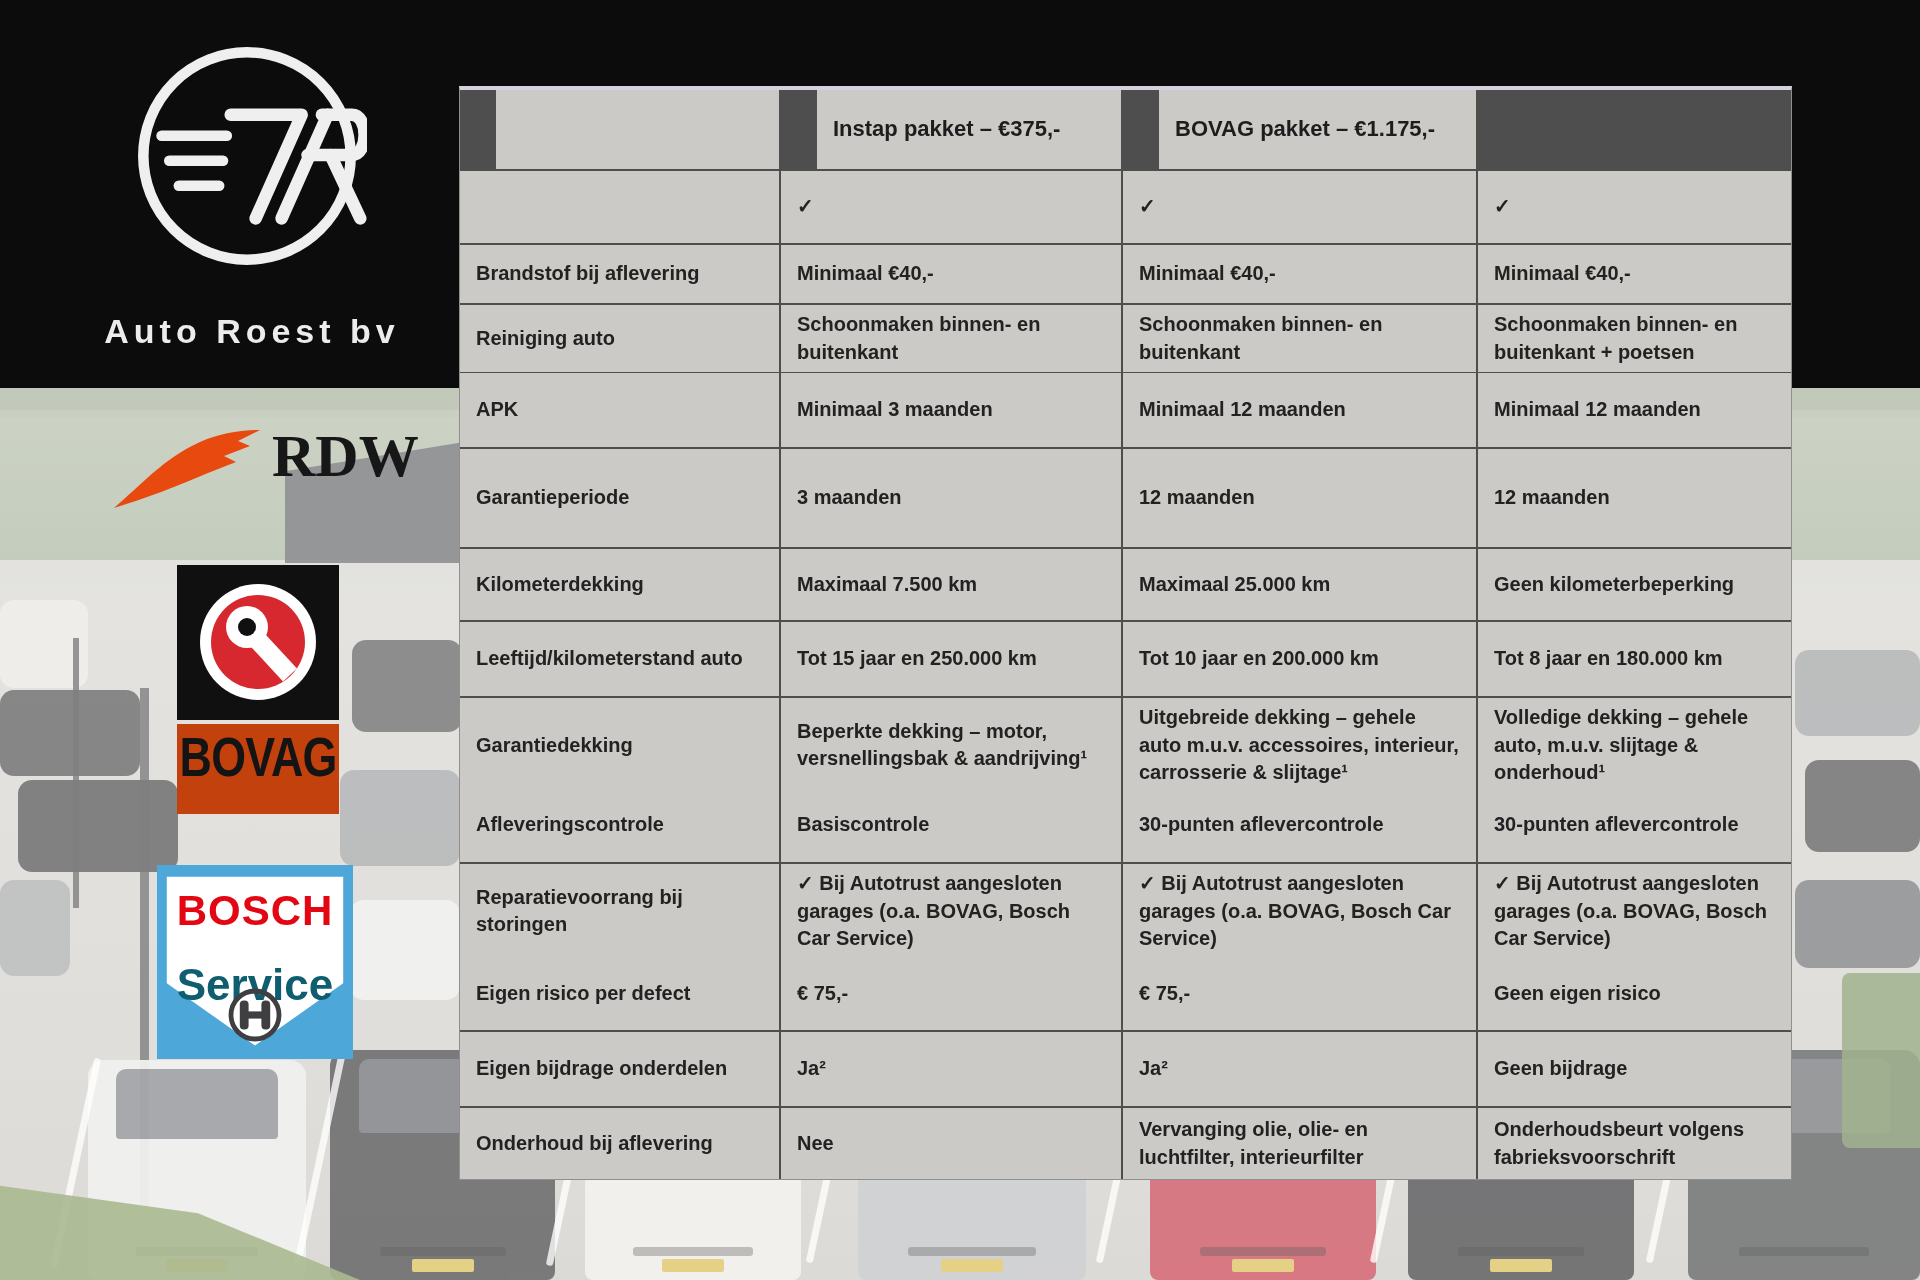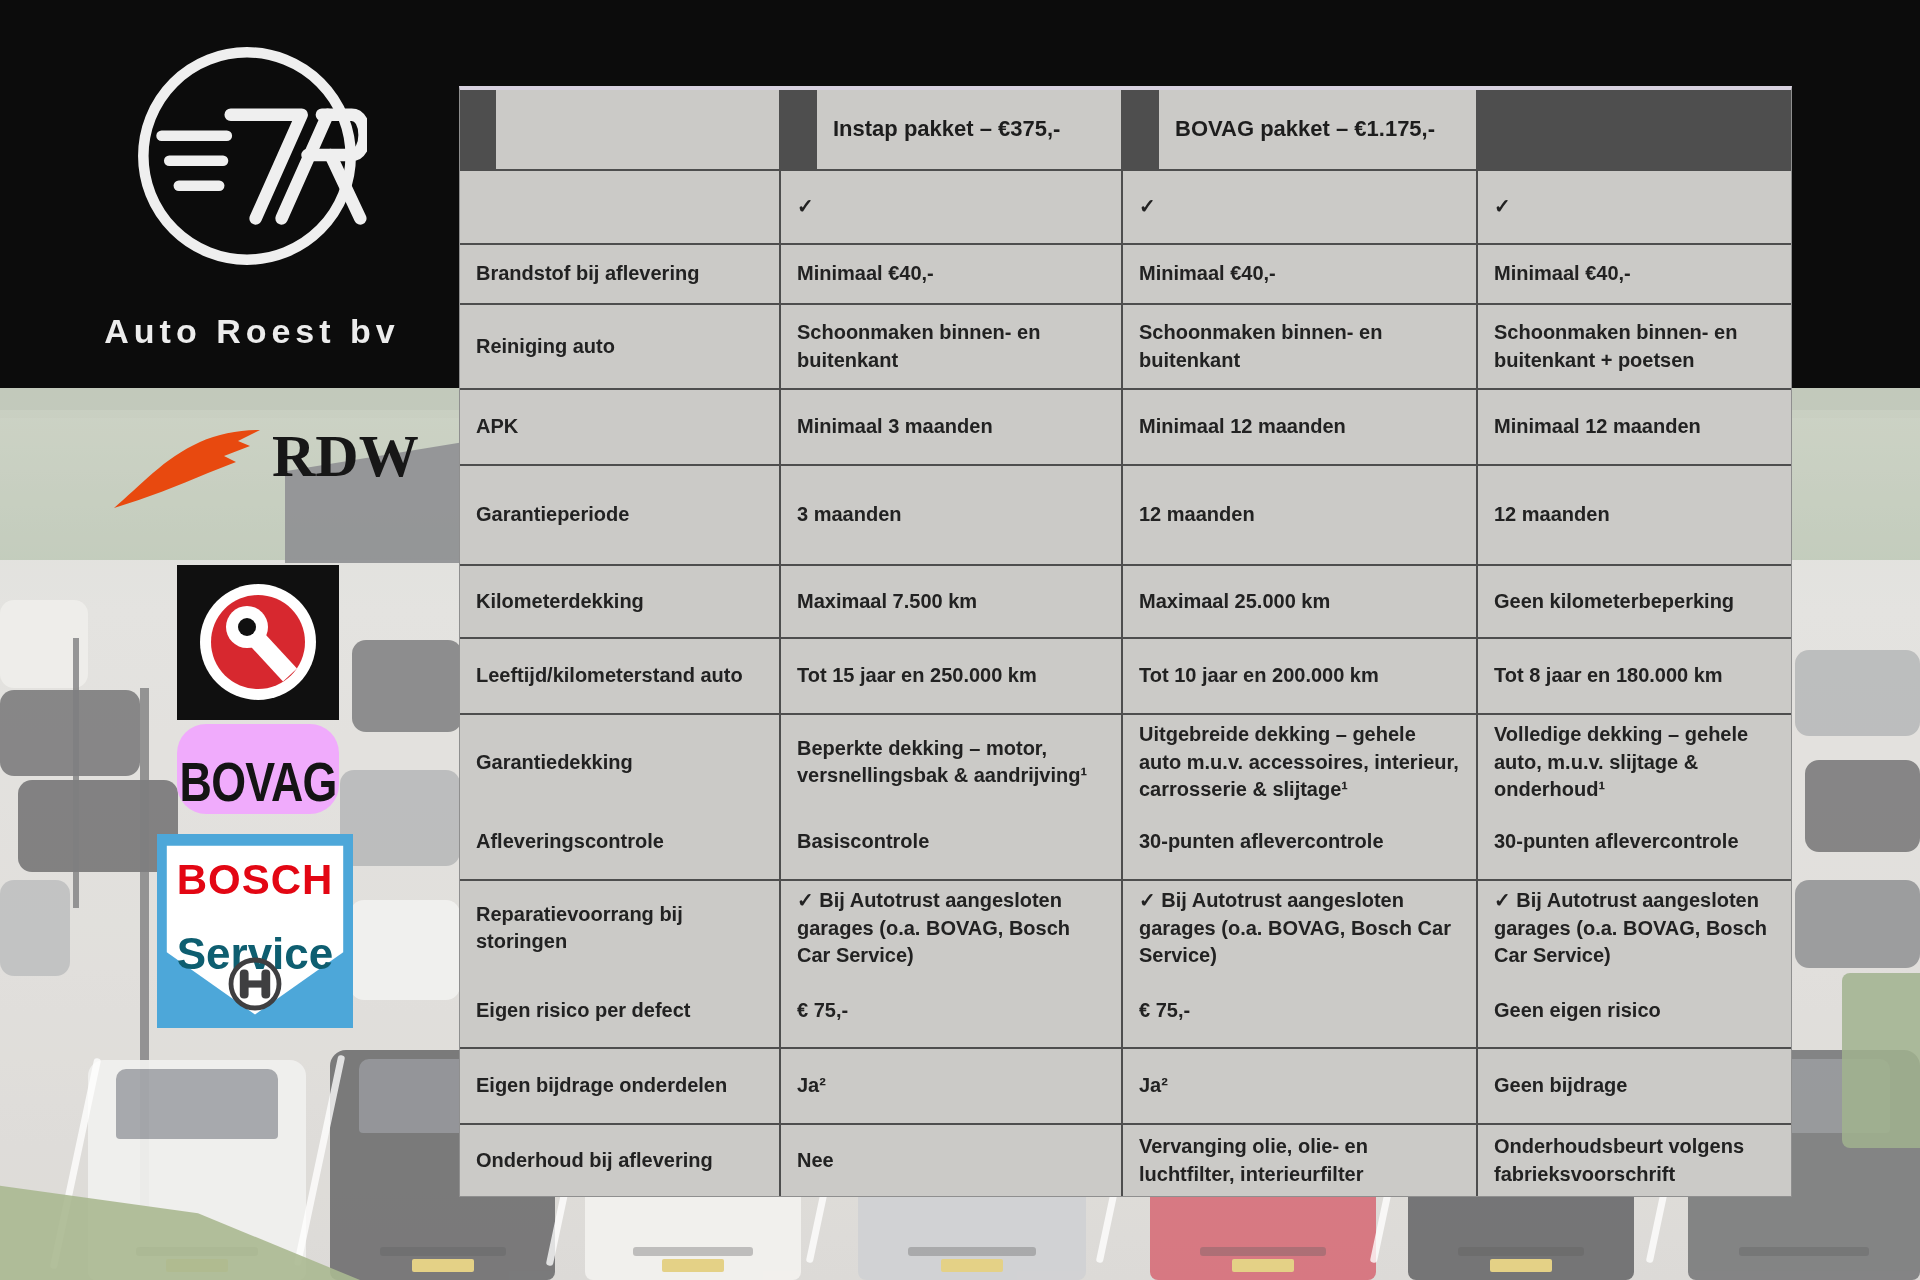--- a/index.html
+++ b/index.html
@@ -38,25 +38,25 @@
   .top-band{position:absolute;left:0;top:0;width:1920px;height:388px;background:#0c0c0c;z-index:2;}
   .ar-logo{position:absolute;left:127px;top:36px;z-index:3;}
   .ar-name{position:absolute;left:92px;top:312px;width:320px;z-index:3;text-align:center;
     color:#ececec;font-size:34px;font-weight:700;letter-spacing:5px;}
   
   .rdw{position:absolute;left:112px;top:420px;width:300px;height:96px;z-index:5;}
   .rdw svg{position:absolute;left:0;top:8px;}
   .rdw-text{position:absolute;left:160px;top:2px;font-family:"Liberation Serif",serif;
     font-weight:700;font-size:60px;color:#171717;}
   .bovag{position:absolute;left:177px;top:565px;width:162px;z-index:5;}
-  .bovag-yellow{width:162px;height:90px;background:#f0abfc;display:flex;
-    align-items:flex-end;justify-content:center;border-radius:29px;}
+  .bovag-yellow{width:162px;height:90px;background:#c2410c;display:flex;
+    align-items:flex-start;justify-content:center;}
   .bovag-text{font-size:56px;font-weight:900;color:#141414;letter-spacing:-1px;
     transform:scaleX(.8);}
-  .bosch{position:absolute;left:157px;top:834px;width:196px;height:194px;
+  .bosch{position:absolute;left:157px;top:865px;width:196px;height:194px;
     background:#4da7d9;z-index:5;}
   .bosch-shield{position:absolute;left:0;top:0;width:100%;height:100%;background:#ffffff;
     clip-path:polygon(5% 6%,95% 6%,95% 61%,50% 93%,5% 61%);}
   .bosch-word{position:absolute;left:0;top:22px;width:100%;text-align:center;
     font-size:42px;font-weight:900;color:#e30613;letter-spacing:1px;}
   .bosch-service{position:absolute;left:0;top:72px;width:100%;text-align:center;
     font-size:44px;font-weight:700;color:#0e5e70;margin-top:23px;}
   .bosch-armature{position:absolute;left:66px;top:118px;}
   
   .pkg-table{position:absolute;left:459px;top:86px;width:1333px;z-index:10;
@@ -205,21 +205,21 @@
     <div class="td">✓</div>
     <div class="td">✓</div>
     <div class="td">✓</div>
   </div>
   <div class="tr" style="height:60px">
     <div class="td">Brandstof bij aflevering</div>
     <div class="td">Minimaal €40,-</div>
     <div class="td">Minimaal €40,-</div>
     <div class="td">Minimaal €40,-</div>
   </div>
-  <div class="tr" style="height:85px">
+  <div class="tr" style="height:68px">
     <div class="td">Reiniging auto</div>
     <div class="td">Schoonmaken binnen- en buitenkant</div>
     <div class="td">Schoonmaken binnen- en buitenkant</div>
     <div class="td">Schoonmaken binnen- en buitenkant + poetsen</div>
   </div>
   <div class="tr" style="height:76px">
     <div class="td">APK</div>
     <div class="td">Minimaal 3 maanden</div>
     <div class="td">Minimaal 12 maanden</div>
     <div class="td">Minimaal 12 maanden</div>

